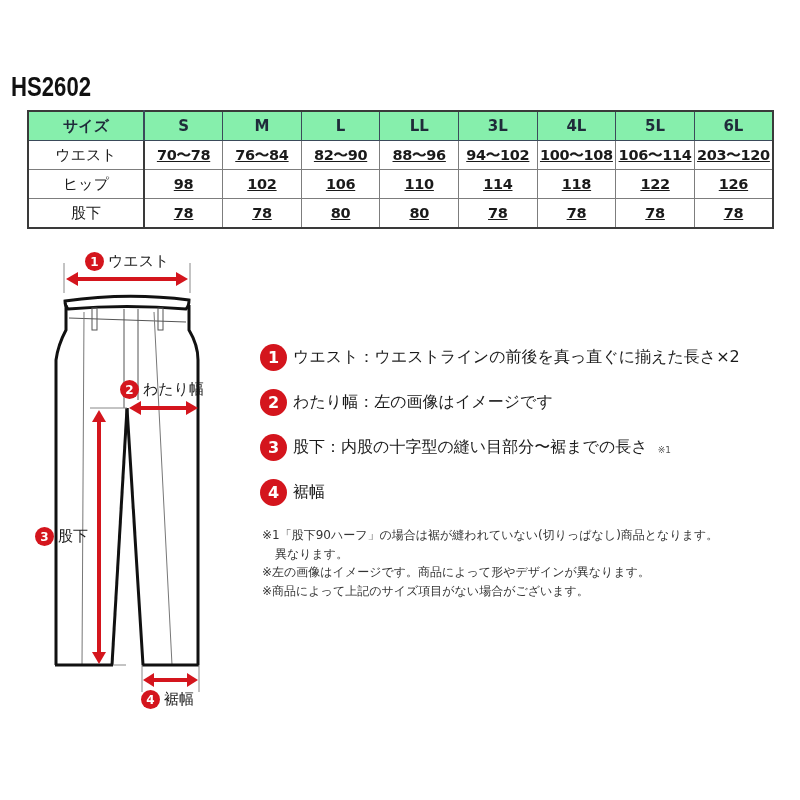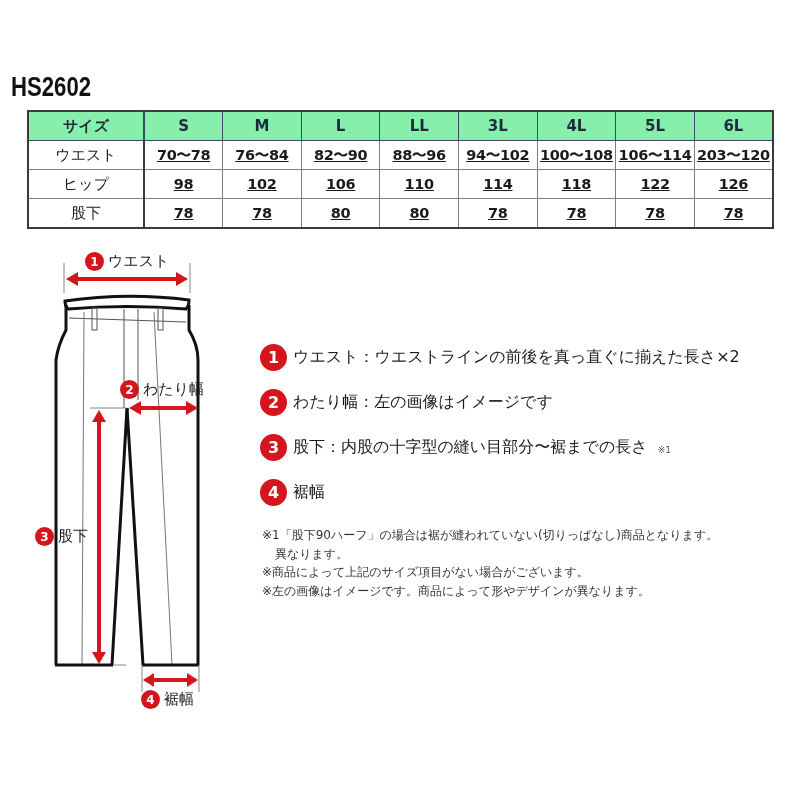--- a/index.html
+++ b/index.html
@@ -170,15 +170,15 @@
   </div>
   <div class="legend-item">
     <span class="badge">4</span>
     <span>裾幅</span>
   </div>
 </div>
 
 <div class="notes">
   <p>※1「股下90ハーフ」の場合は裾が縫われていない(切りっぱなし)商品となります。</p>
   <p class="indent">異なります。</p>
+  <p>※左の画像はイメージです。商品によって形やデザインが異なります。</p>
   <p>※商品によって上記のサイズ項目がない場合がございます。</p>
-  <p>※左の画像はイメージです。商品によって形やデザインが異なります。</p>
 </div>
 
 </body></html>

